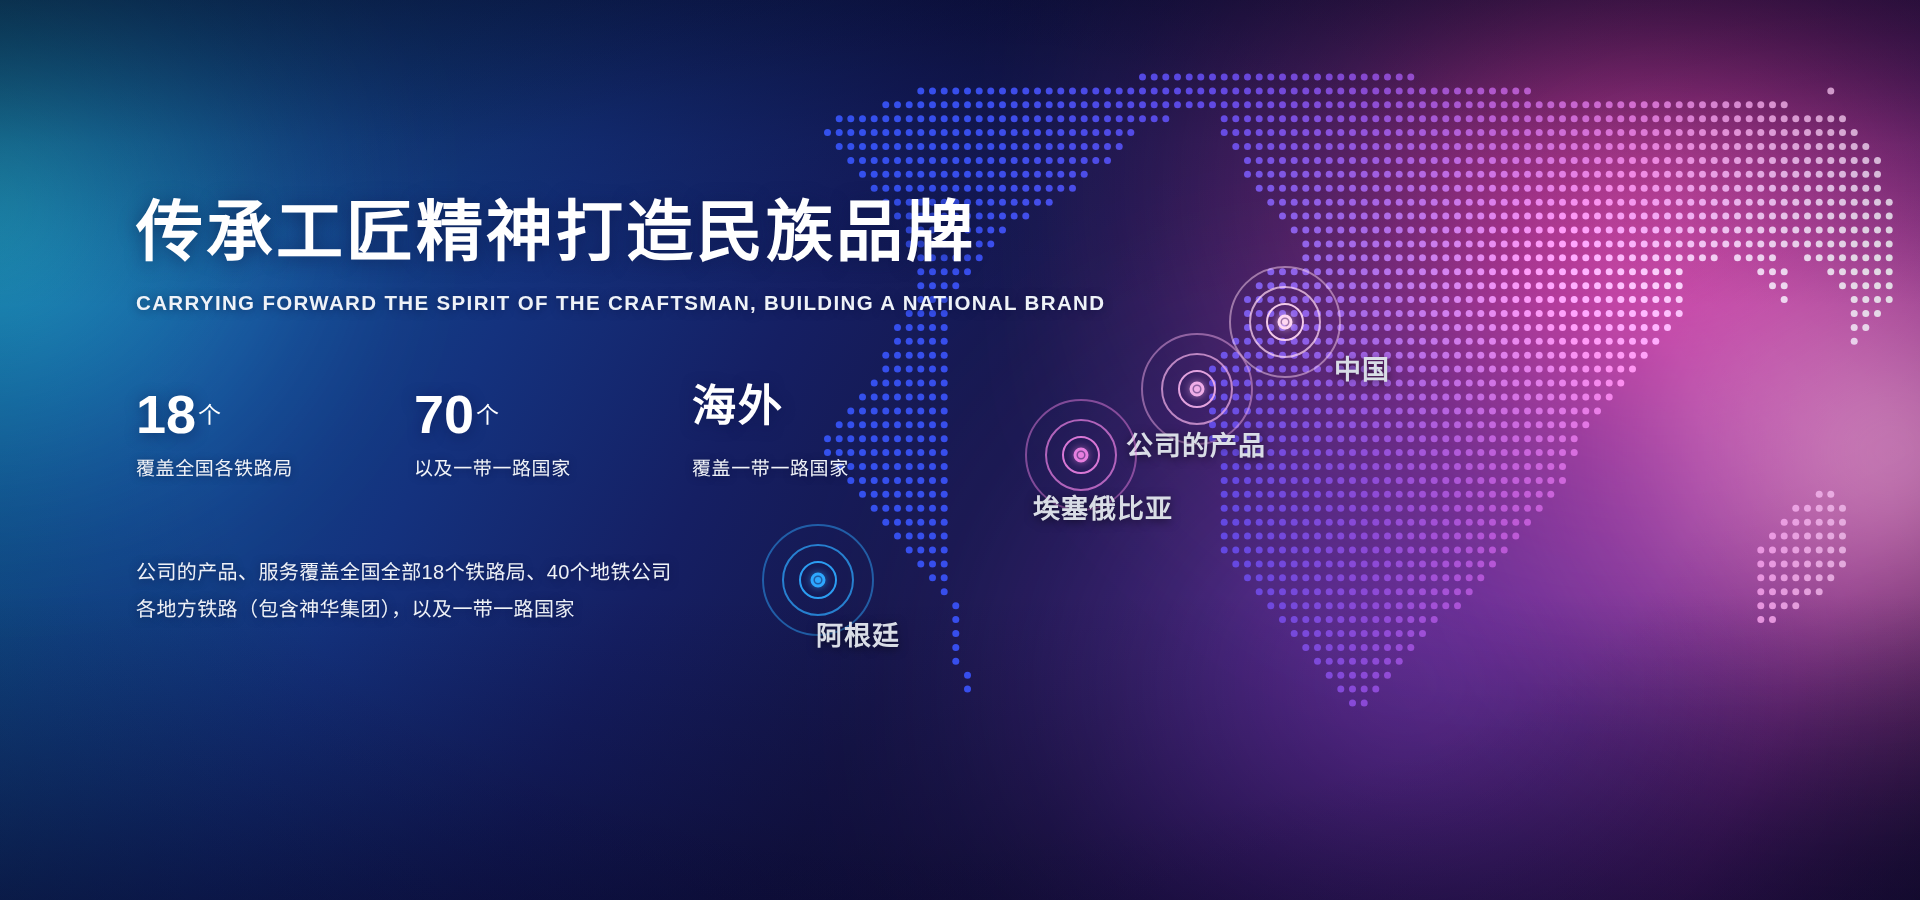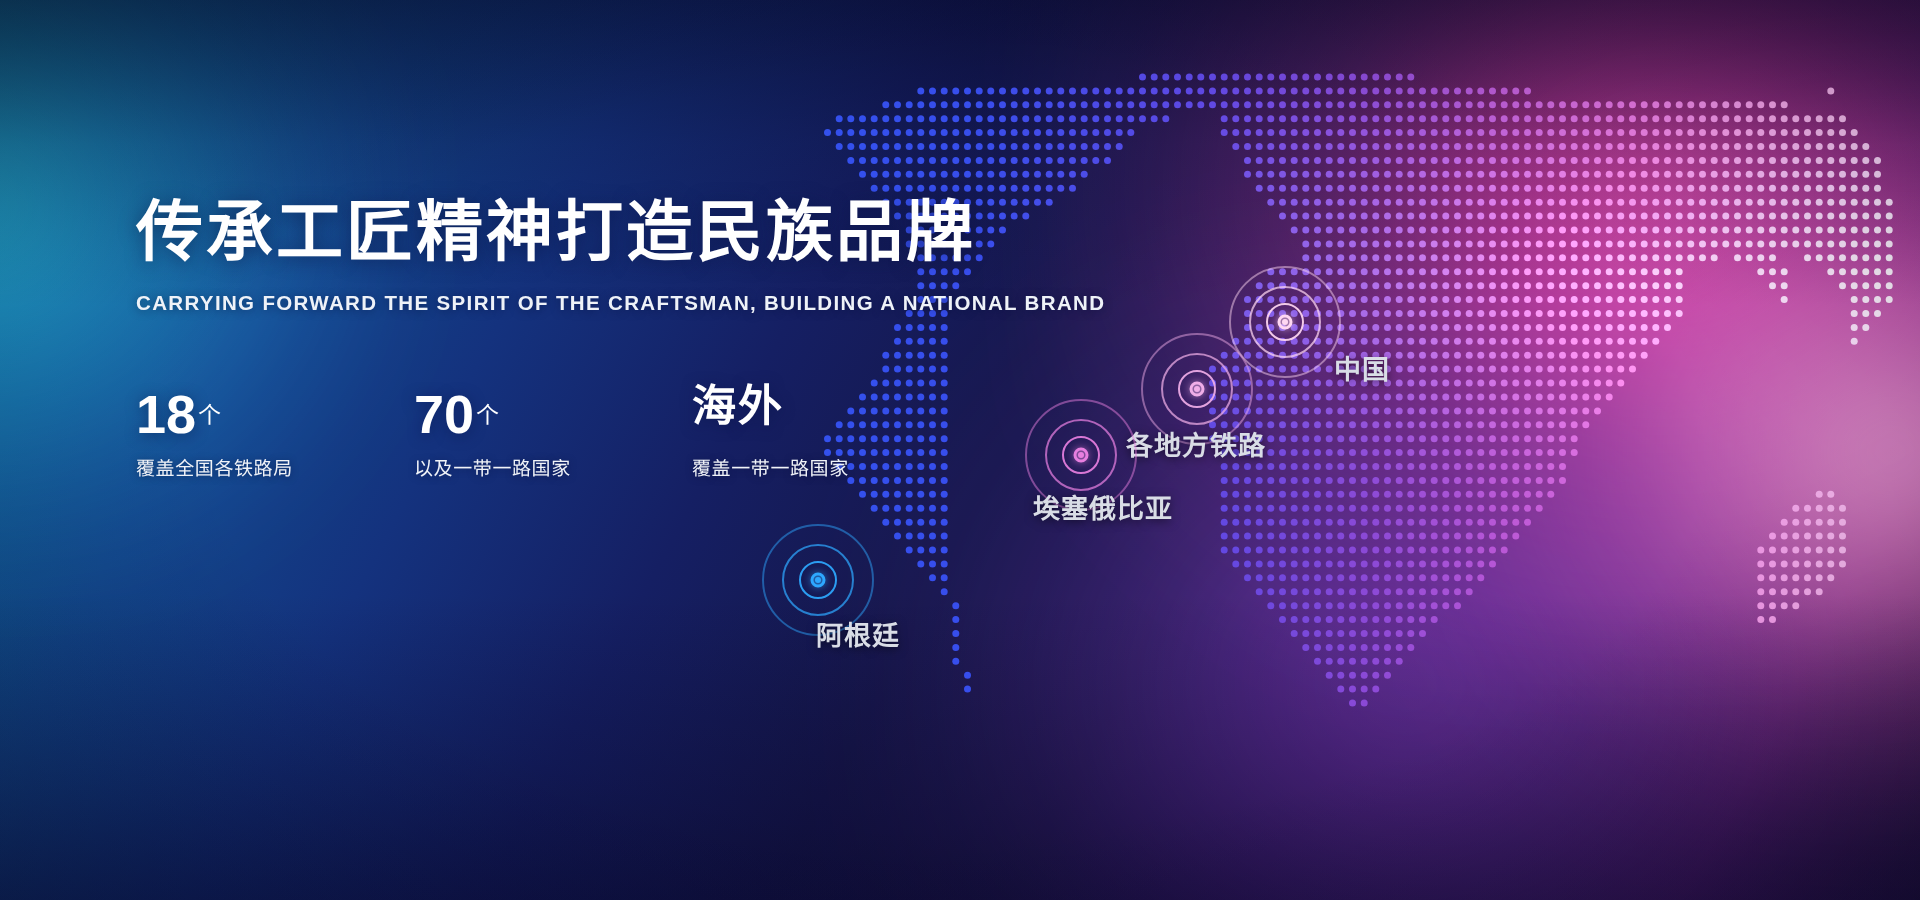--- a/index.html
+++ b/index.html
@@ -2247,21 +2247,21 @@
         <div class="marker-core"></div>
       </div>
       <div class="marker-label" style="left:1362px; top:348px;">中国</div>
       <div class="marker" style="left:1197px; top:389px; color:#f0aee8;">
         <div class="ring r4"></div>
         <div class="ring r3"></div>
         <div class="ring r2"></div>
         <div class="ring r1"></div>
         <div class="marker-core"></div>
       </div>
-      <div class="marker-label" style="left:1196px; top:424px;">各地方铁路</div>
+      <div class="marker-label" style="left:1196px; top:424px;">公司的产品</div>
       <div class="marker" style="left:1081px; top:455px; color:#e77fe0;">
         <div class="ring r4"></div>
         <div class="ring r3"></div>
         <div class="ring r2"></div>
         <div class="ring r1"></div>
         <div class="marker-core"></div>
       </div>
       <div class="marker-label" style="left:1103px; top:487px;">埃塞俄比亚</div>
       <div class="marker" style="left:818px; top:580px; color:#2ea8ff;">
         <div class="ring r4"></div>
@@ -2301,16 +2301,18 @@
         <div class="stat-top">
           <span class="stat-num cn">海外</span>
           <span class="stat-unit"></span>
         </div>
         <div class="stat-desc">覆盖一带一路国家</div>
       </div>
 
     </div>
 
     <div class="desc">
+      <div>公司的产品、服务覆盖全国全部18个铁路局、40个地铁公司</div>
+      <div>各地方铁路（包含神华集团），以及一带一路国家</div>
     </div>
 
   </div>
 </div>
 
 </body></html>

